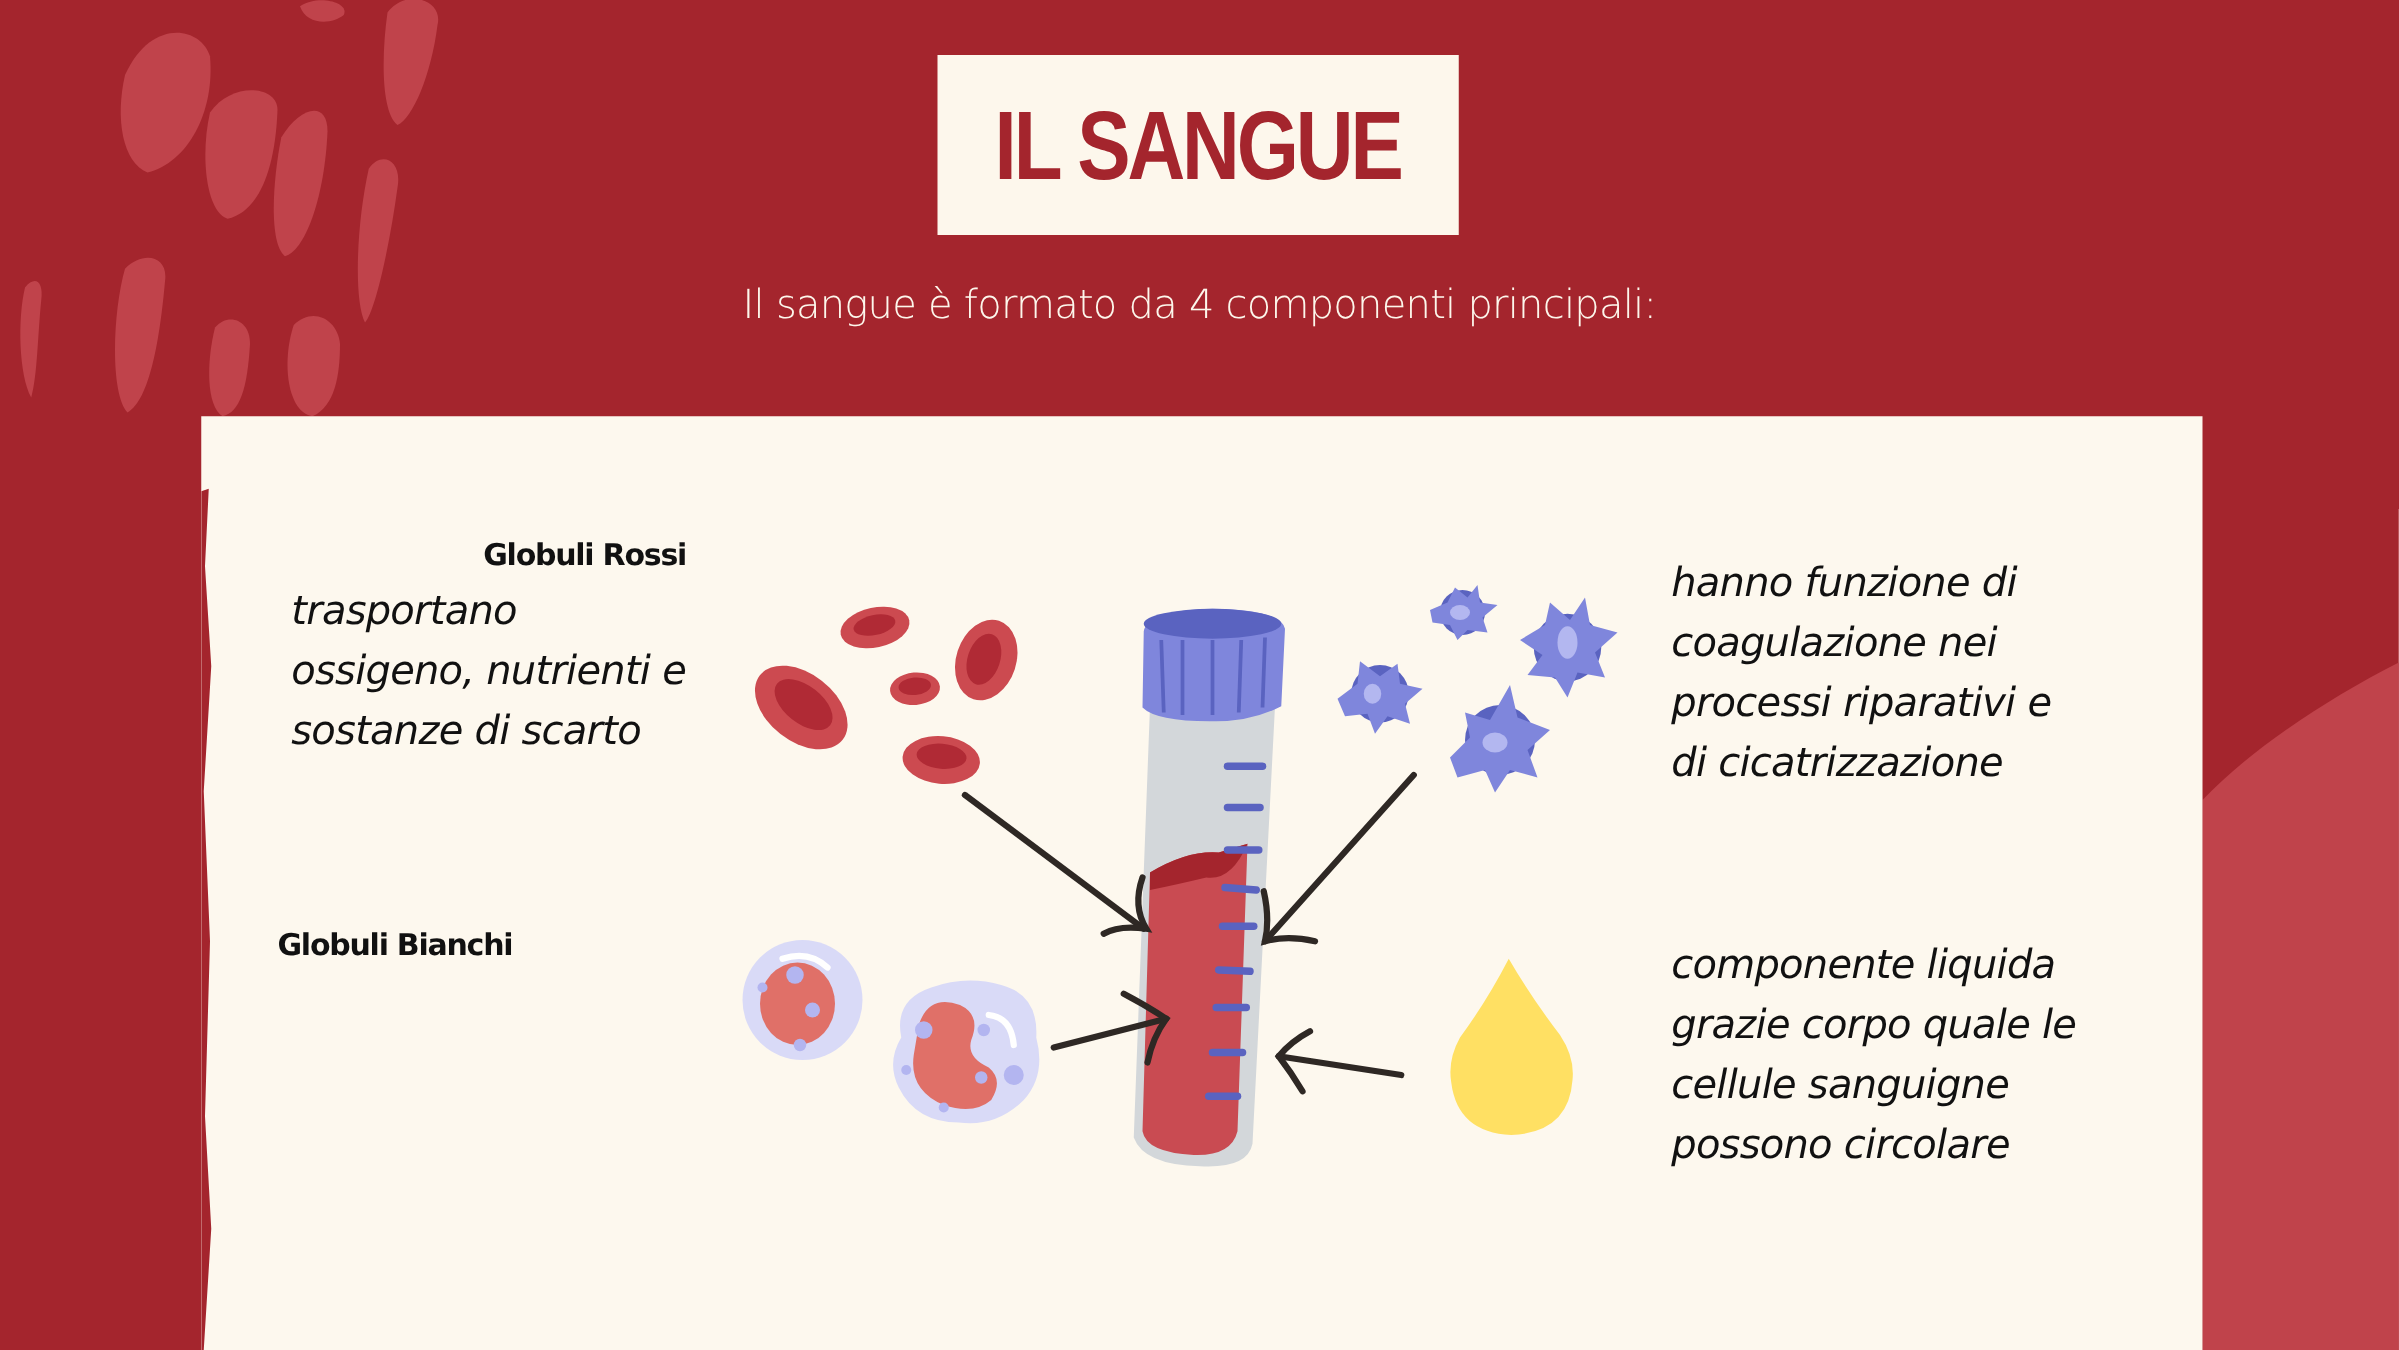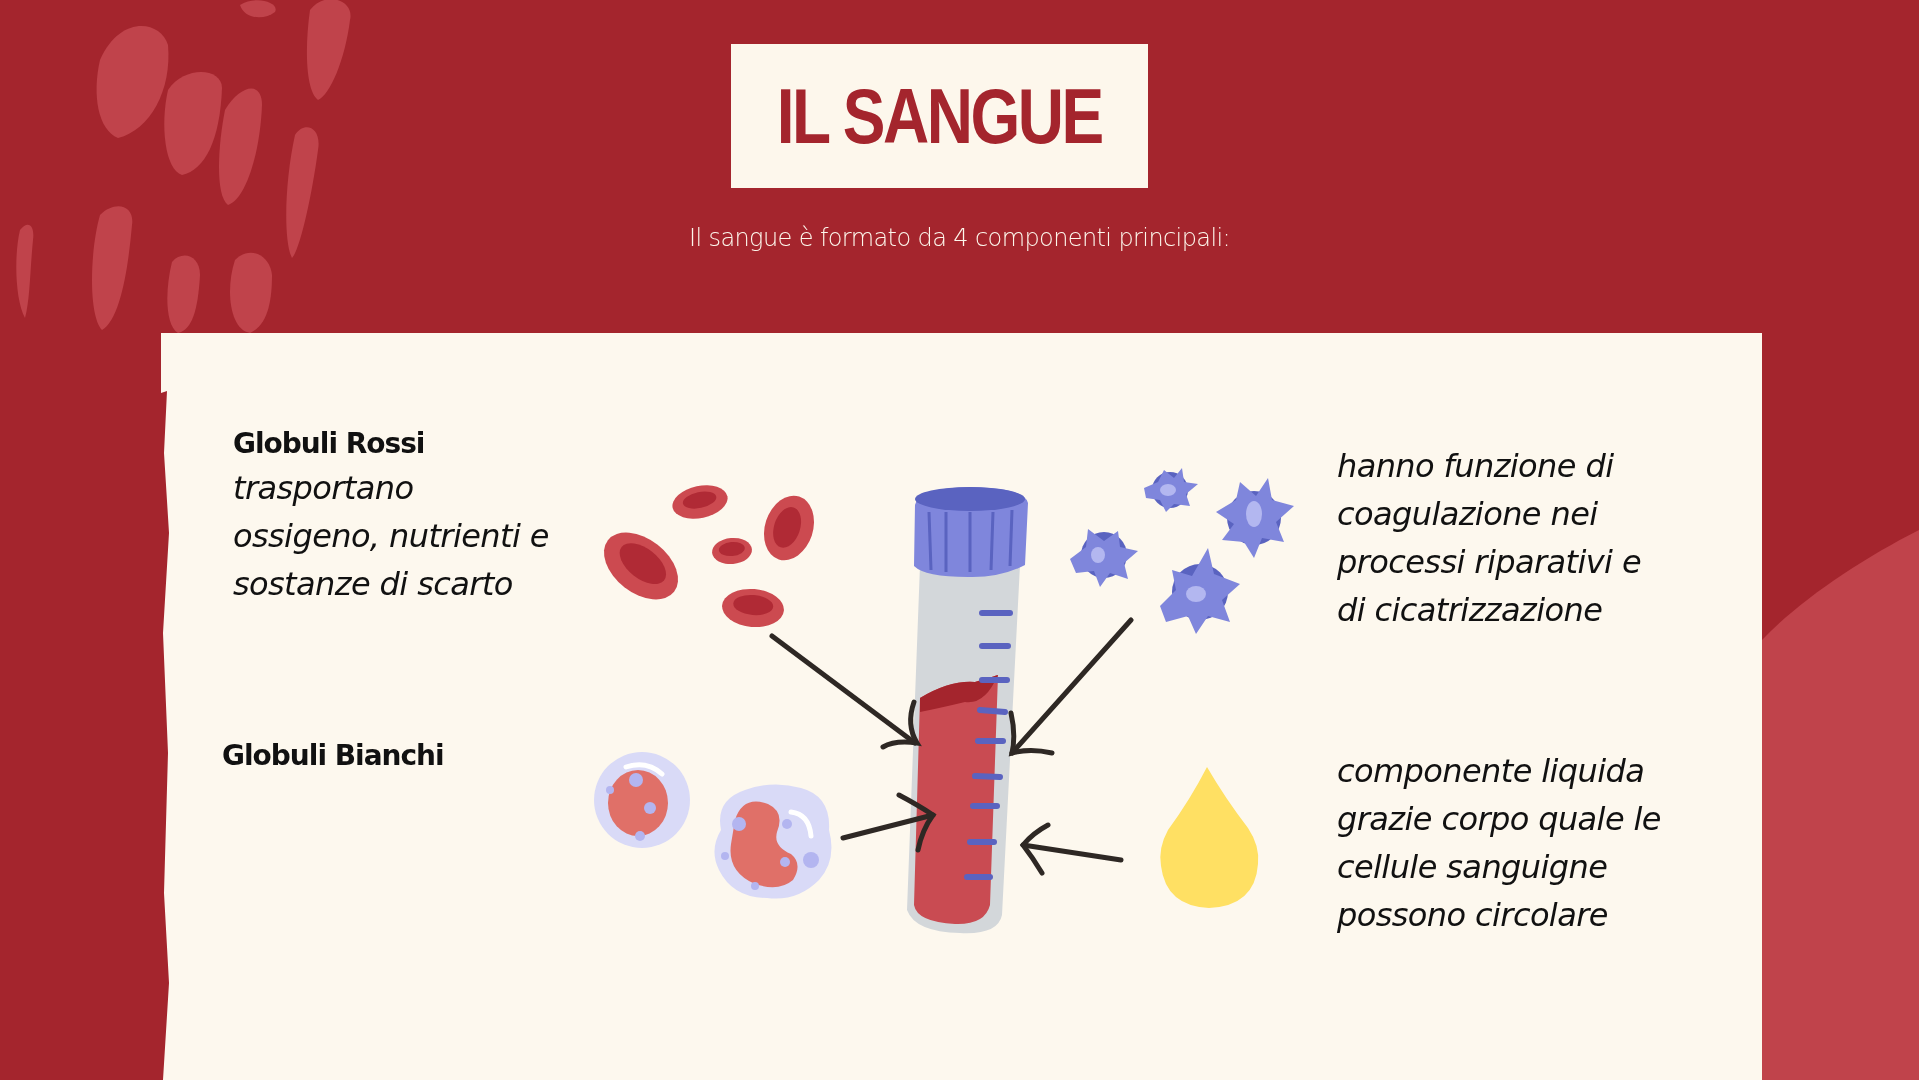--- a/index.html
+++ b/index.html
@@ -1,23 +1,23 @@
 <!DOCTYPE html>
 <html><head>
 <meta charset="utf-8">
 <style>
   html, body { margin:0; padding:0; }
   body { width:1919px; height:1080px; overflow:hidden; background:#A4252D; position:relative; font-family:"DejaVu Sans", sans-serif; }
   .bg-texture { position:absolute; inset:0; pointer-events:none; }
-  .title-box { position:absolute; left:731px; top:44px; width:417px; height:144px; background:#FDF7EC; display:flex; align-items:center; justify-content:center; }
+  .title-box { position:absolute; left:750px; top:44px; width:417px; height:144px; background:#FDF7EC; display:flex; align-items:center; justify-content:center; }
   .title-text { font-family:"Liberation Sans", sans-serif; font-weight:bold; font-size:78px; color:#A4252D; letter-spacing:-3px; transform:scaleX(0.82); line-height:1; }
-  .subtitle { position:absolute; left:0; width:1919px; top:224px; text-align:center; color:#FDF7EC; font-family:"DejaVu Sans", sans-serif; font-size:24px; font-weight:300; letter-spacing:-0.6px; }
+  .subtitle { position:absolute; left:0; width:1919px; top:224px; text-align:center; color:#FDF7EC; font-family:"DejaVu Sans", sans-serif; font-size:32px; font-weight:300; letter-spacing:-0.6px; }
   .card { position:absolute; left:161px; top:333px; width:1601px; height:747px; background:#FDF8EE; }
   .block { position:absolute; color:#111; }
-  .block h3 { margin:0; font-family:"DejaVu Sans", sans-serif; font-weight:bold; font-size:28px; letter-spacing:-1px; line-height:40px; }
+  .block h3 { margin:0; font-family:"DejaVu Sans", sans-serif; font-weight:bold; font-size:24px; letter-spacing:-1px; line-height:40px;text-align:right; }
   .block p { margin:0; font-family:"DejaVu Sans", sans-serif; font-size:32px; font-weight:normal; line-height:48px; letter-spacing:-0.6px; white-space:pre-line;font-style:italic; }
   .illus { position:absolute; left:0; top:0; width:1919px; height:1080px; pointer-events:none; }
 </style>
 </head>
 <body>
 
 <svg class="bg-texture" width="1919" height="1080" viewBox="0 0 1919 1080">
   <g fill="#C0434B">
     <path d="M100 60 C120 15 160 20 168 45 C172 90 150 130 118 138 C98 130 92 95 100 60Z"></path>
     <path d="M168 90 C185 65 222 68 222 88 C220 140 205 170 182 175 C165 170 160 125 168 90Z"></path>

